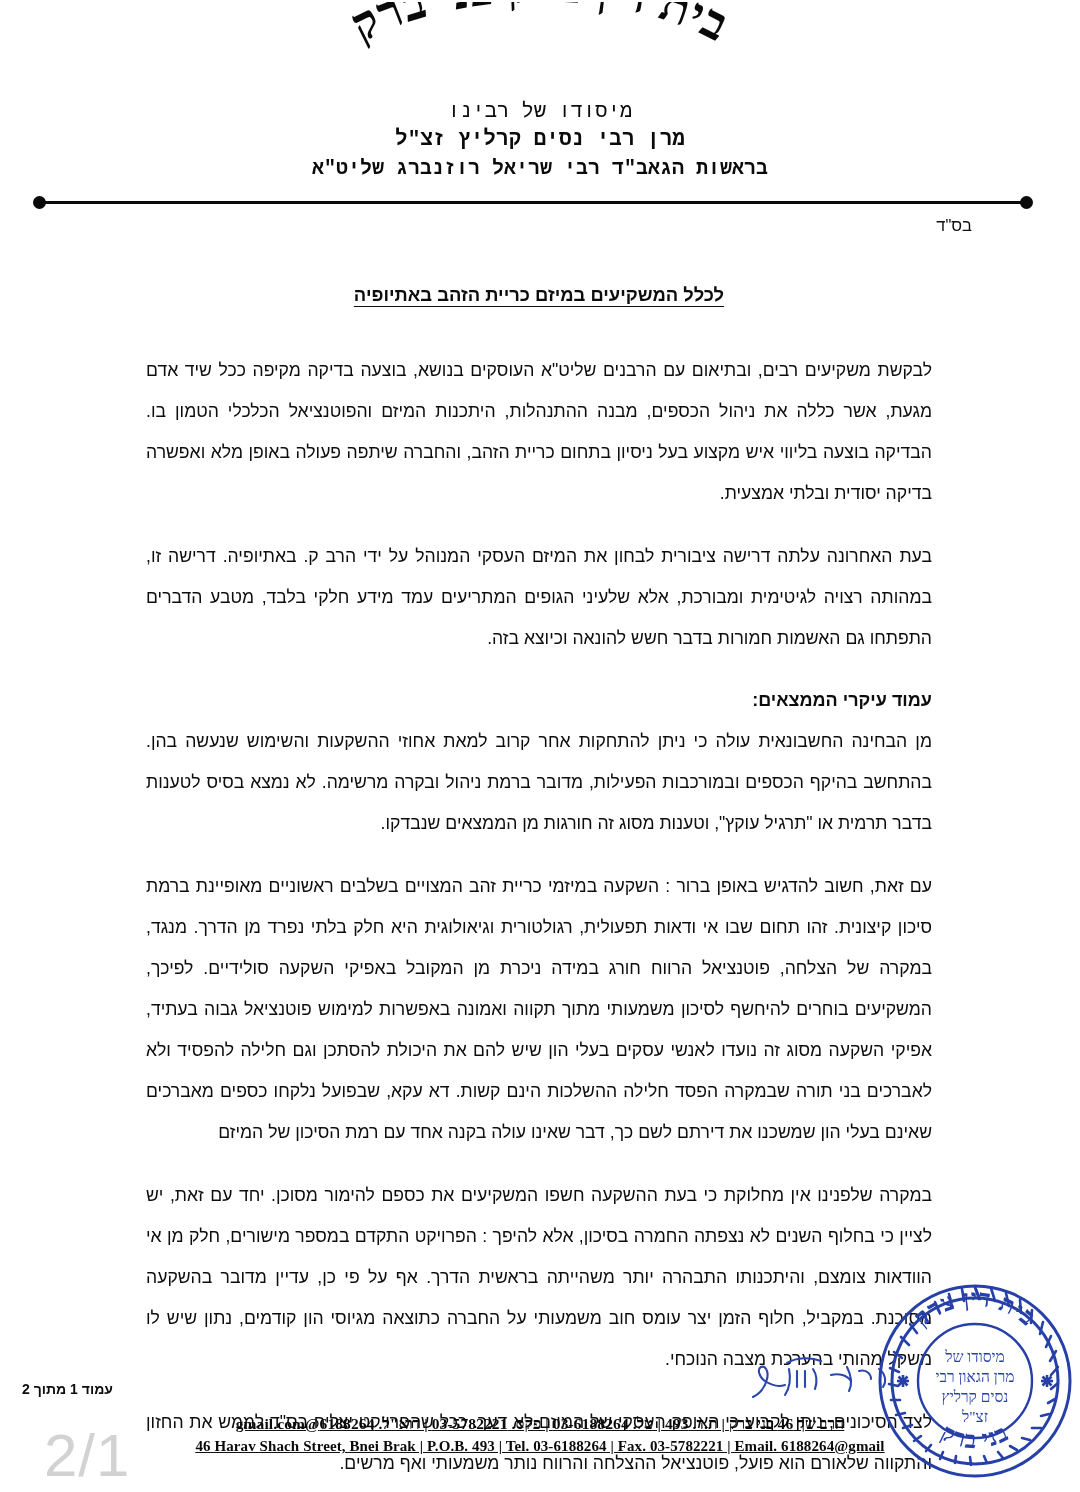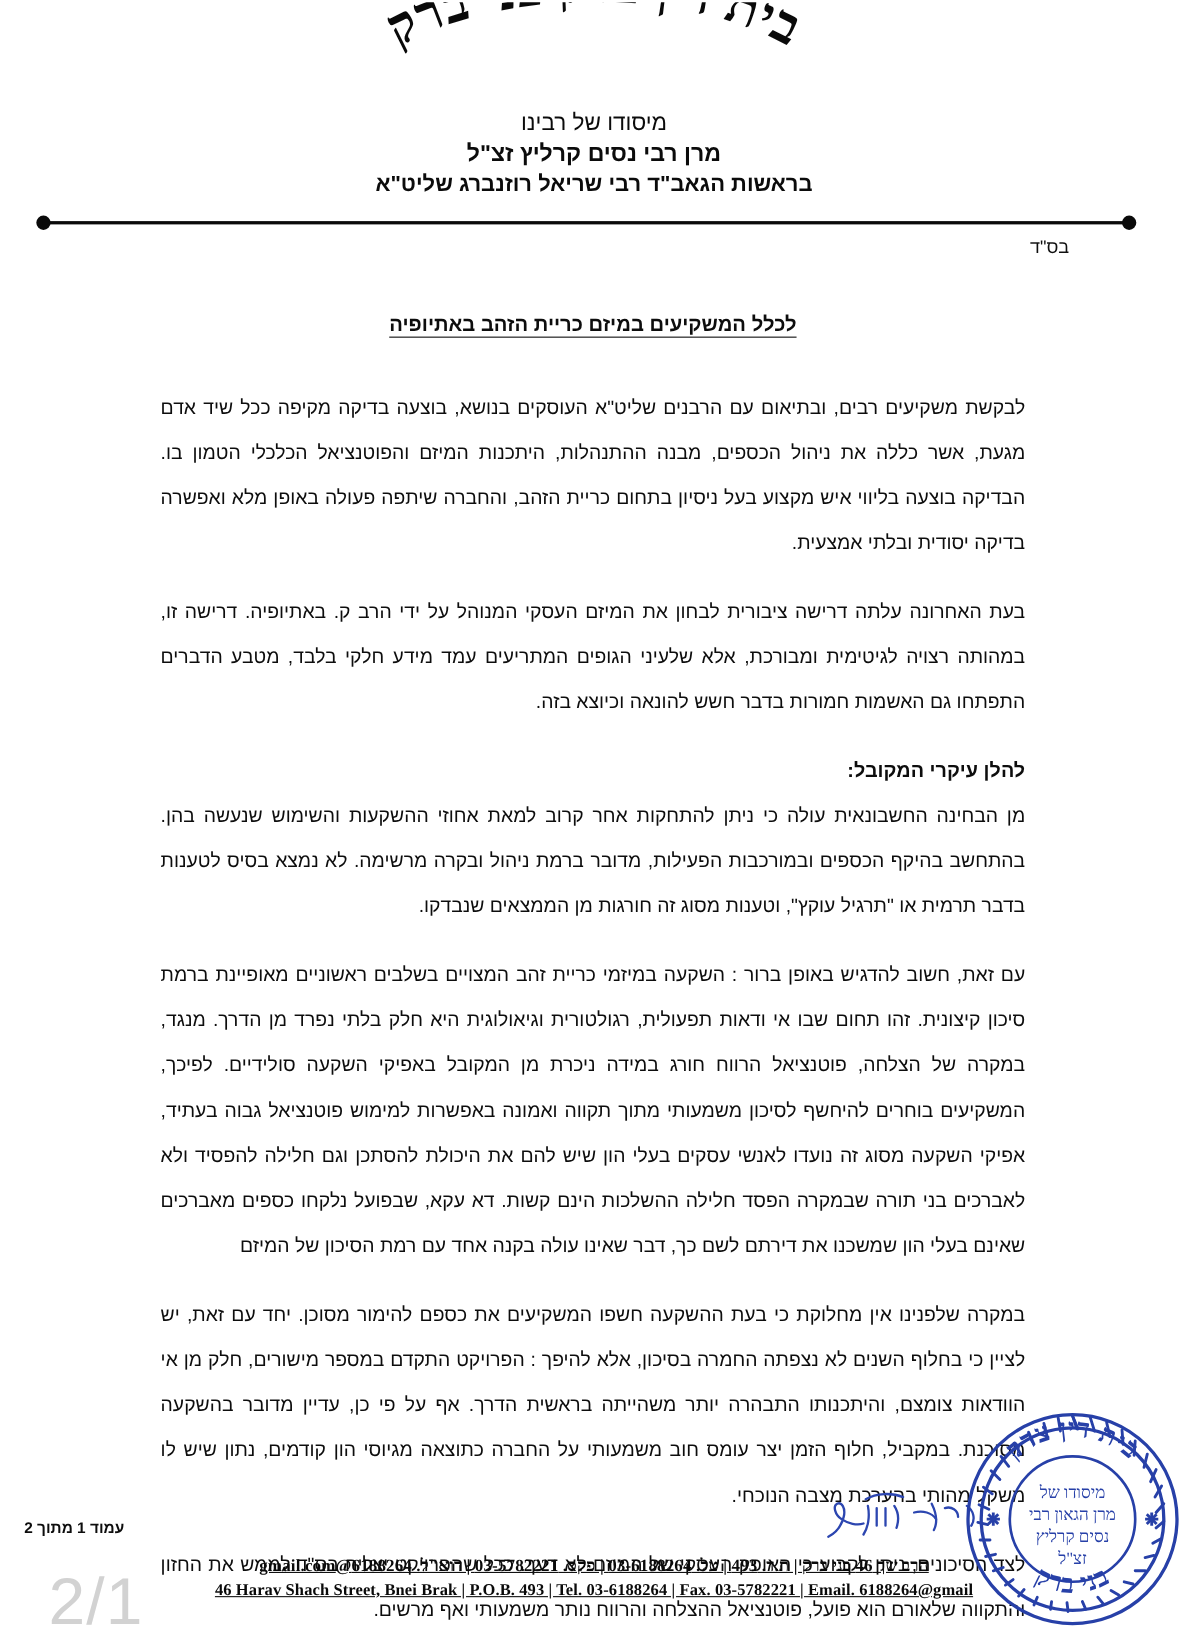--- a/index.html
+++ b/index.html
@@ -43,21 +43,21 @@
     font-size: 47px;
     fill: #0a0a0a;
     letter-spacing: 1px;
   }
   .head-sub {
     position: absolute;
     left: 0;
     width: 1080px;
     text-align: center;
     direction: rtl;
-    font-family: Liberation Sans, sans-serif;
+    font-family: Liberation Mono, monospace;
     color: #0b0b0b;
   }
   .head-sub-1 { top: 100px; font-size: 20.5px; font-weight: 400; }
   .head-sub-2 { top: 128px; font-size: 21px; font-weight: 700; }
   .head-sub-3 { top: 157px; font-size: 20px; font-weight: 700; }
 
   
   .divider {
     position: absolute;
     left: 33px;
@@ -241,21 +241,21 @@
   <div class="bsd">בס"ד</div>
 
   <div class="body-area">
 
     <div class="doc-title">לכלל המשקיעים במיזם כריית הזהב באתיופיה</div>
 
     <p class="para">לבקשת משקיעים רבים, ובתיאום עם הרבנים שליט"א העוסקים בנושא, בוצעה בדיקה מקיפה ככל שיד אדם מגעת, אשר כללה את ניהול הכספים, מבנה ההתנהלות, היתכנות המיזם והפוטנציאל הכלכלי הטמון בו. הבדיקה בוצעה בליווי איש מקצוע בעל ניסיון בתחום כריית הזהב, והחברה שיתפה פעולה באופן מלא ואפשרה בדיקה יסודית ובלתי אמצעית.</p>
 
     <p class="para">בעת האחרונה עלתה דרישה ציבורית לבחון את המיזם העסקי המנוהל על ידי הרב ק. באתיופיה. דרישה זו, במהותה רצויה לגיטימית ומבורכת, אלא שלעיני הגופים המתריעים עמד מידע חלקי בלבד, מטבע הדברים התפתחו גם האשמות חמורות בדבר חשש להונאה וכיוצא בזה.</p>
 
-    <div class="subhead">להלן עיקרי המקובל:</div>
+    <div class="subhead">עמוד עיקרי הממצאים:</div>
 
     <p class="para">מן הבחינה החשבונאית עולה כי ניתן להתחקות אחר קרוב למאת אחוזי ההשקעות והשימוש שנעשה בהן. בהתחשב בהיקף הכספים ובמורכבות הפעילות, מדובר ברמת ניהול ובקרה מרשימה. לא נמצא בסיס לטענות בדבר תרמית או "תרגיל עוקץ", וטענות מסוג זה חורגות מן הממצאים שנבדקו.</p>
 
     <p class="para">עם זאת, חשוב להדגיש באופן ברור : השקעה במיזמי כריית זהב המצויים בשלבים ראשוניים מאופיינת ברמת סיכון קיצונית. זהו תחום שבו אי ודאות תפעולית, רגולטורית וגיאולוגית היא חלק בלתי נפרד מן הדרך. מנגד, במקרה של הצלחה, פוטנציאל הרווח חורג במידה ניכרת מן המקובל באפיקי השקעה סולידיים. לפיכך, המשקיעים בוחרים להיחשף לסיכון משמעותי מתוך תקווה ואמונה באפשרות למימוש פוטנציאל גבוה בעתיד, אפיקי השקעה מסוג זה נועדו לאנשי עסקים בעלי הון שיש להם את היכולת להסתכן וגם חלילה להפסיד ולא לאברכים בני תורה שבמקרה הפסד חלילה ההשלכות הינם קשות. דא עקא, שבפועל נלקחו כספים מאברכים שאינם בעלי הון שמשכנו את דירתם לשם כך, דבר שאינו עולה בקנה אחד עם רמת הסיכון של המיזם</p>
 
     <p class="para">במקרה שלפנינו אין מחלוקת כי בעת ההשקעה חשפו המשקיעים את כספם להימור מסוכן. יחד עם זאת, יש לציין כי בחלוף השנים לא נצפתה החמרה בסיכון, אלא להיפך : הפרויקט התקדם במספר מישורים, חלק מן אי הוודאות צומצם, והיתכנותו התבהרה יותר משהייתה בראשית הדרך. אף על פי כן, עדיין מדובר בהשקעה מסוכנת. במקביל, חלוף הזמן יצר עומס חוב משמעותי על החברה כתוצאה מגיוסי הון קודמים, נתון שיש לו משקל מהותי בהערכת מצבה הנוכחי.</p>
 
     <p class="para">לצד הסיכונים, ניתן לקבוע כי האופק העסקי של המיזם לא דעך. ככל שהפרויקט יצליח בס"ד לממש את החזון והתקווה שלאורם הוא פועל, פוטנציאל ההצלחה והרווח נותר משמעותי ואף מרשים.</p>
   </div>
 

